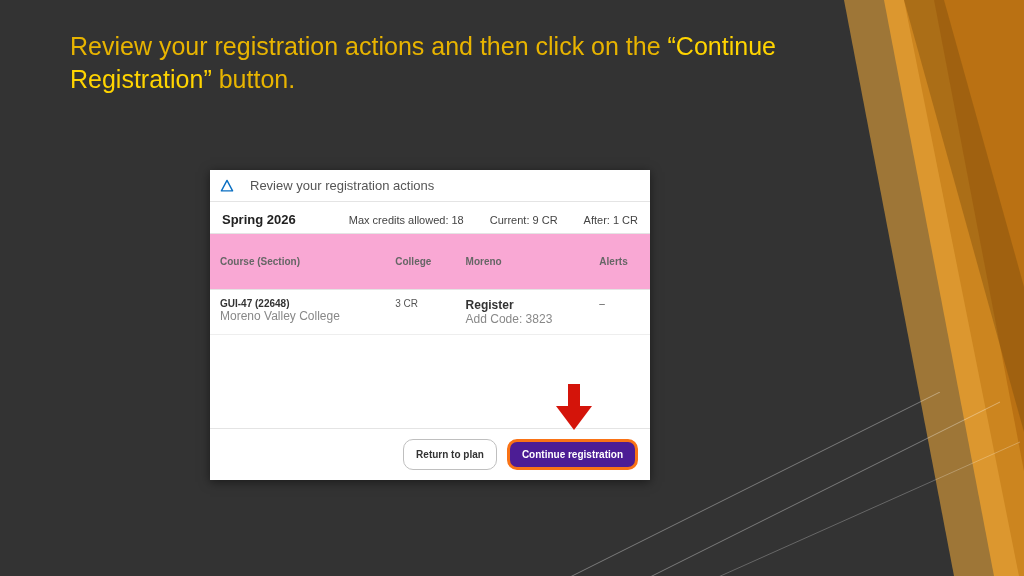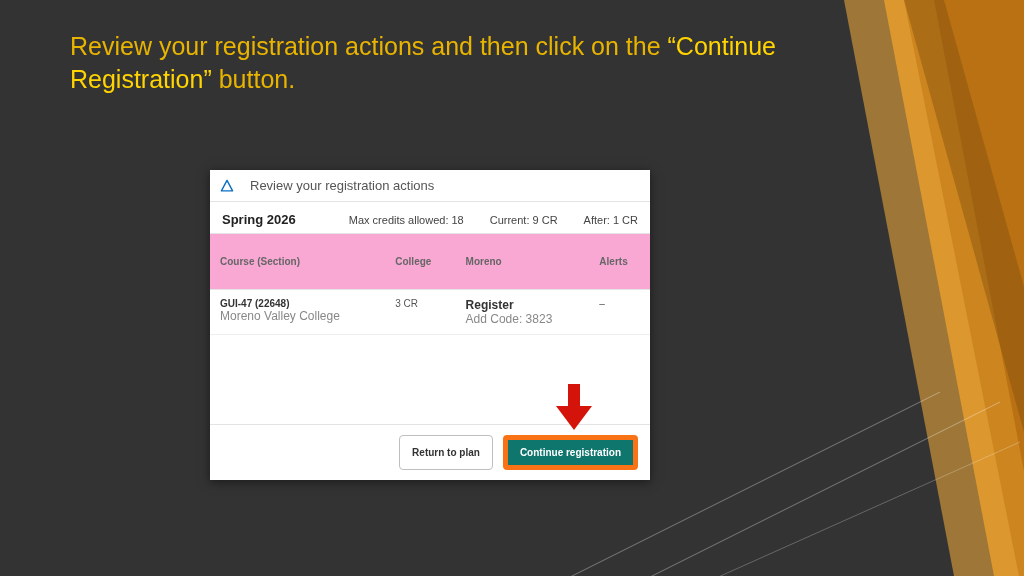--- a/index.html
+++ b/index.html
@@ -82,33 +82,33 @@
     display:flex;
     justify-content:flex-end;
     gap:10px;
     padding:10px 12px;
     border-top:1px solid #e4e4e4;
     background:#fff;
   }
   .btn {
     font-size: 10px;
     padding: 7px 12px;
-    border-radius: 4px;
+    border-radius: 10px;
     cursor: pointer;
   }
   .btn.secondary {
     background:#fff;
     color:#333;
     border:1px solid #bfbfbf;
     font-weight:600;
   }
   .btn.primary {
-    background:#0f766e;
+    background:#4c1d95;
     color:#fff;
-    border:5px solid #f97316;
+    border:3px solid #f97316;
     font-weight:600;
   }
 </style>
 </head>
 <body>
 
 <div class="slide">
 
   <div class="geo right-band">
     <svg width="220" height="576" viewBox="0 0 220 576">

